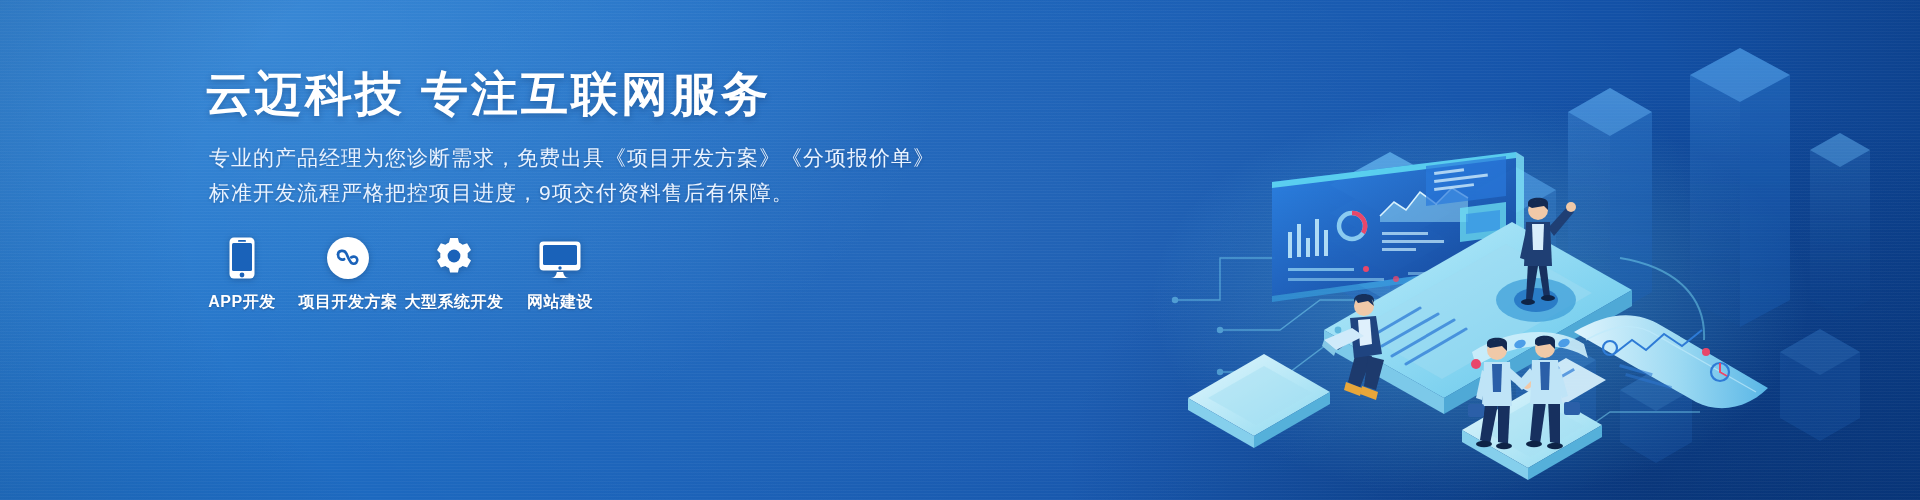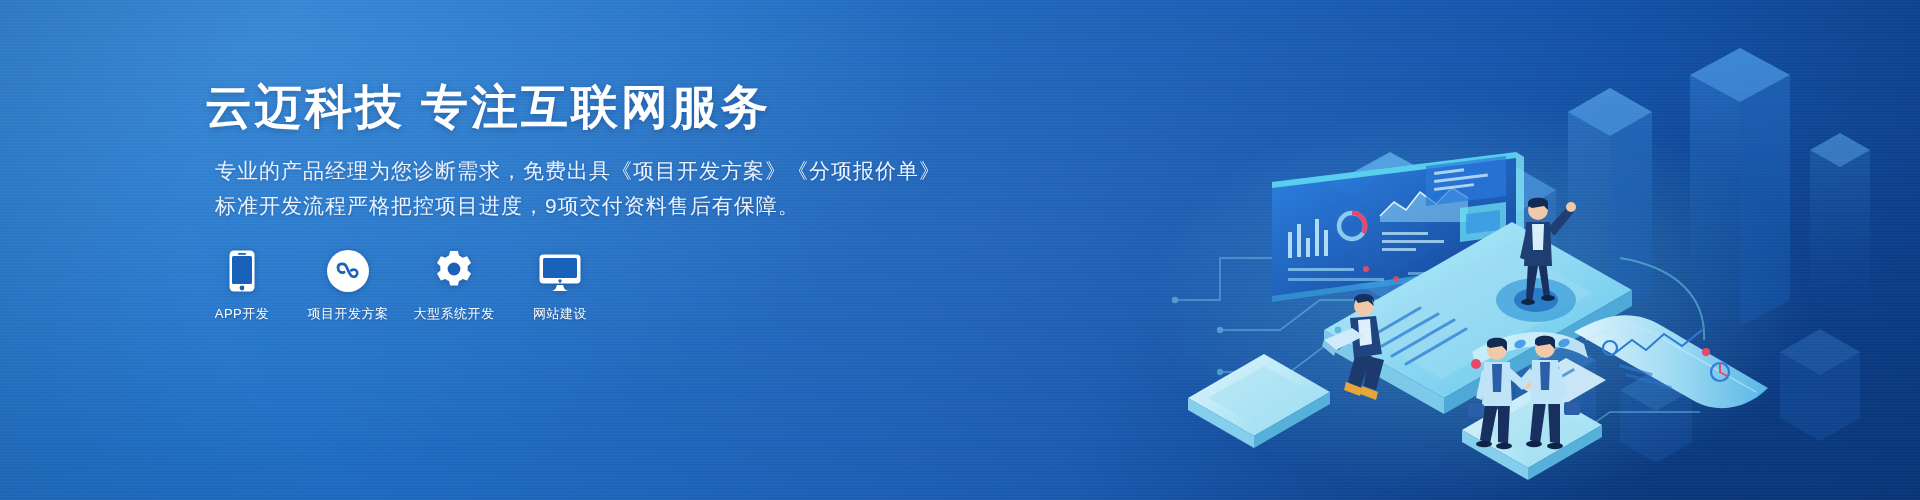--- a/index.html
+++ b/index.html
@@ -20,40 +20,40 @@
     position:absolute;inset:0;
     background-image:repeating-linear-gradient(0deg,rgba(255,255,255,0.035) 0px,rgba(255,255,255,0.035) 1px,transparent 1px,transparent 3px);
     pointer-events:none;
   }
   .vign{
     position:absolute;inset:0;pointer-events:none;
     background:radial-gradient(ellipse 1400px 760px at 50% 45%, rgba(255,255,255,0.05) 0%, rgba(0,0,0,0.0) 55%, rgba(2,28,70,0.30) 100%);
   }
 
   
-  .content{position:absolute;left:205px;top:81px;width:700px;z-index:6;}
+  .content{position:absolute;left:205px;top:68px;width:700px;z-index:6;}
   .title{
     color:#ffffff;font-size:47px;line-height:1.12;font-weight:bold;
     letter-spacing:3px;margin:0 0 22px 0;white-space:nowrap;
     text-shadow:0 2px 6px rgba(2,30,70,0.28);
   }
-  .subtitle{margin:0 0 22px 10px;}
+  .subtitle{margin:0 0 22px 4px;}
   .sub-line{
     color:#eaf3ff;font-size:21px;line-height:1.45;letter-spacing:1px;
     white-space:nowrap;margin:0 0 5px 0;
     text-shadow:0 1px 3px rgba(2,30,70,0.25);
   }
 
   
   .services{display:flex;align-items:flex-end;gap:32px;margin-top:26px;}
   .svc{display:flex;flex-direction:column;align-items:center;width:74px;}
   .svc-ico{height:44px;display:flex;align-items:flex-end;justify-content:center;margin-bottom:13px;}
   .svc-ico svg{display:block;filter:drop-shadow(0 1px 3px rgba(2,30,70,0.3));}
   .svc-lab{
-    color:#ffffff;font-size:13px;letter-spacing:.5px;white-space:nowrap;font-weight:normal;
+    color:#ffffff;font-size:16px;letter-spacing:.5px;white-space:nowrap;font-weight:bold;
     text-shadow:0 1px 2px rgba(2,30,70,0.3);
   }
 
   
   .illus{position:absolute;right:0;top:0;width:1000px;height:500px;z-index:3;}
   .illus svg{display:block;width:1000px;height:500px;}
 </style>
 </head>
 <body>
 

